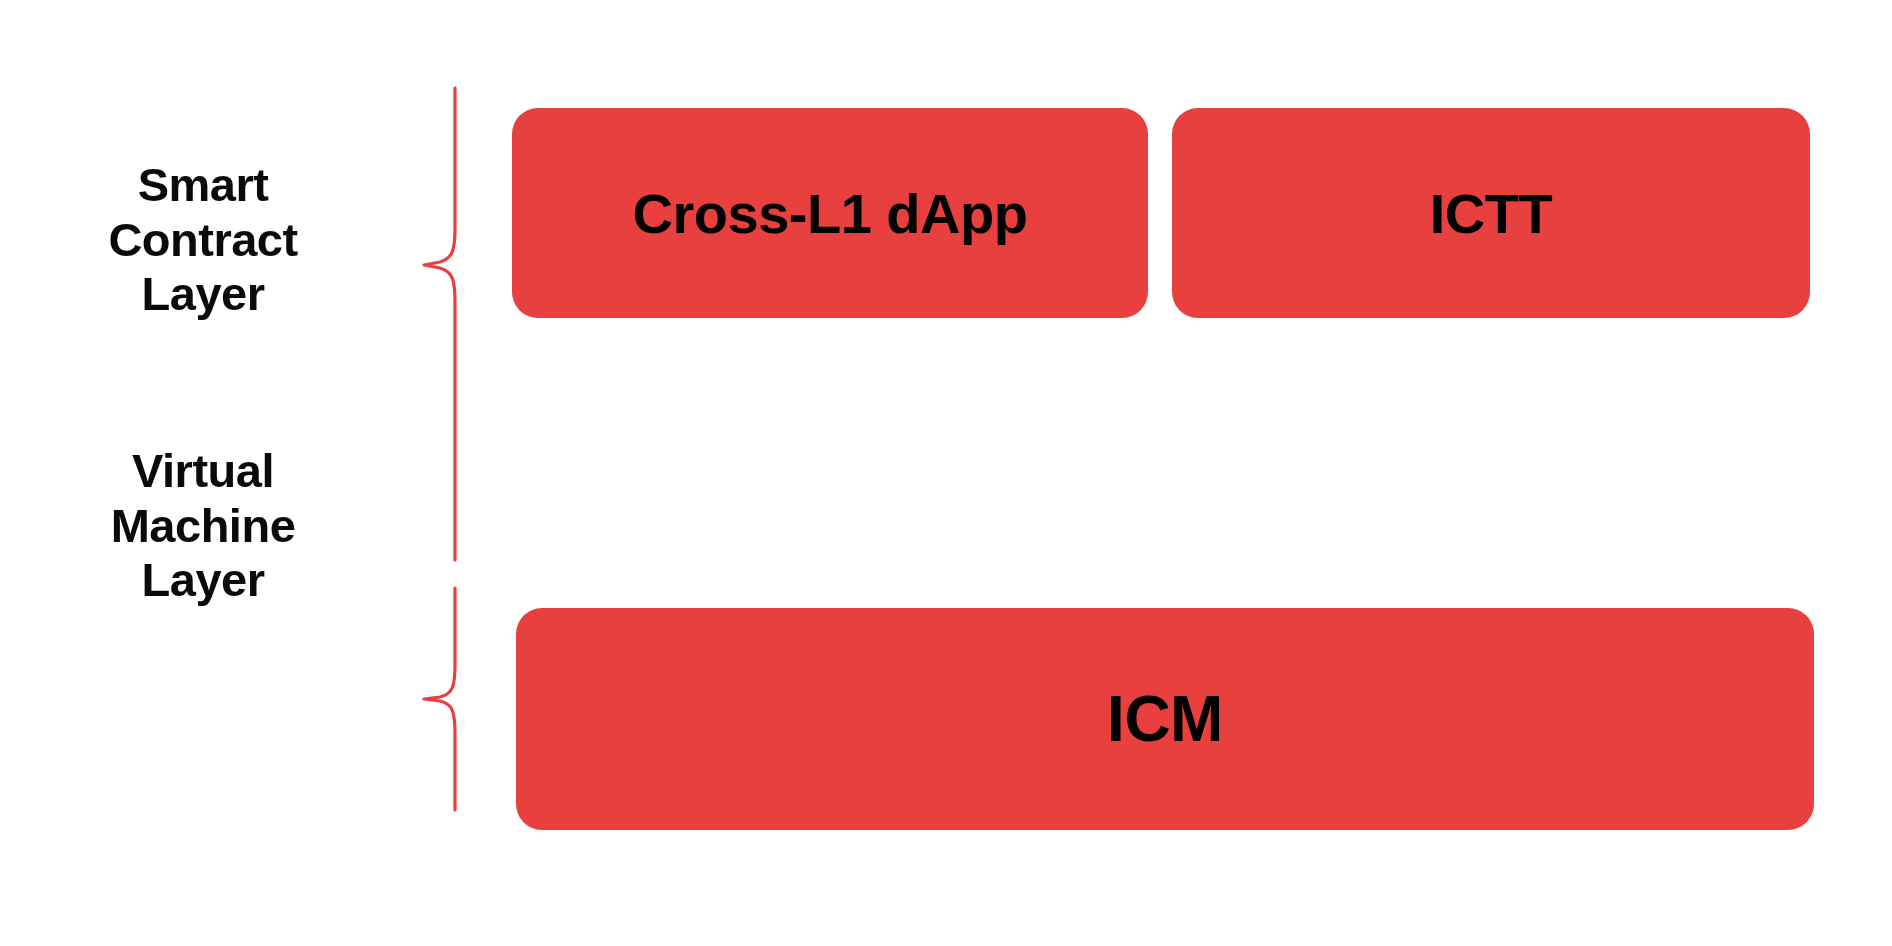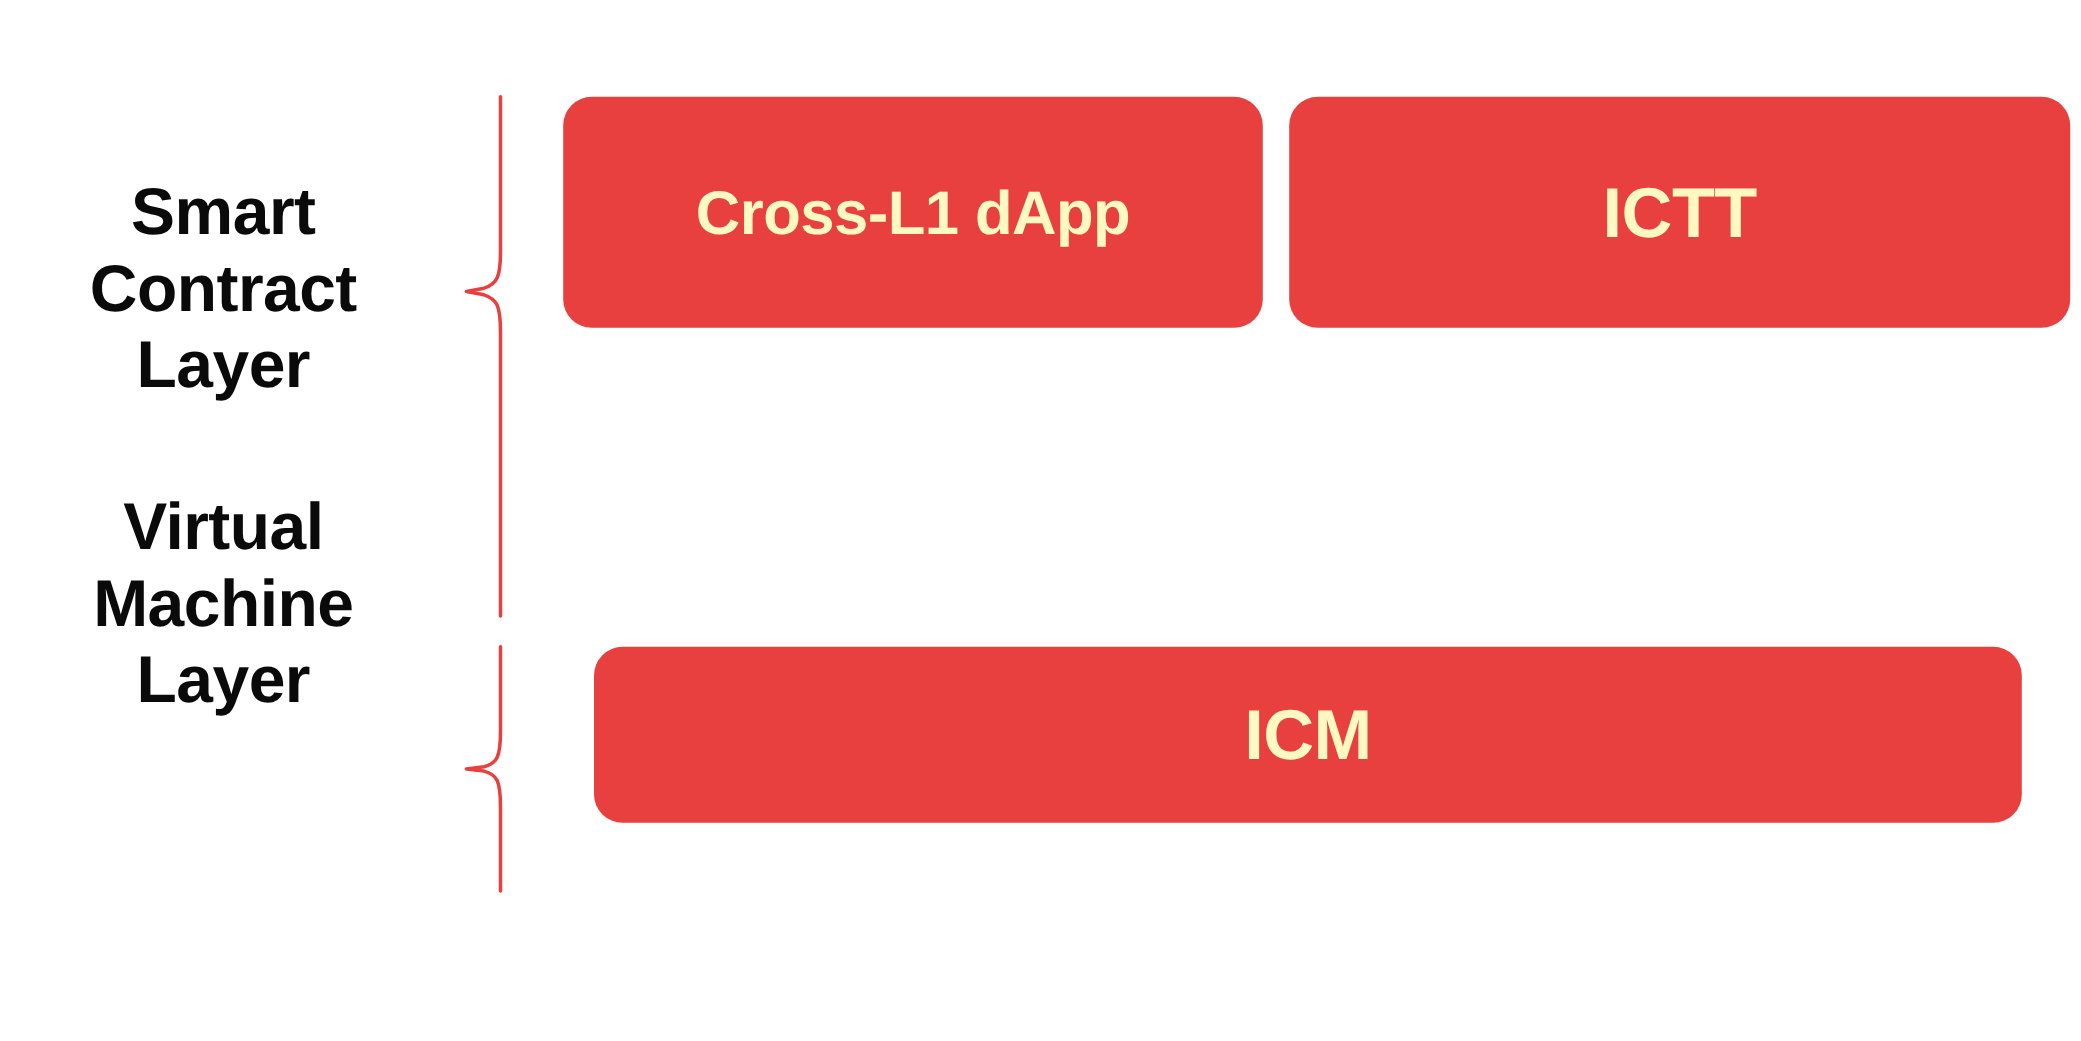--- a/index.html
+++ b/index.html
@@ -20,21 +20,21 @@
     height: 946px;
     background: #ffffff;
   }
 
   
   .layer-label {
     position: absolute;
     text-align: center;
     font-family: "Liberation Sans", sans-serif;
     font-weight: bold;
-    font-size: 60px;
+    font-size: 47px;
     line-height: 1.16;
     letter-spacing: -0.5px;
     color: #0a0a0a;
     white-space: pre-line;
   }
 
   #label-smart-contract {
     left: 48px;
     top: 158px;
     width: 310px;
@@ -58,56 +58,57 @@
 
   
   .card {
     position: absolute;
     box-sizing: border-box;
     display: flex;
     align-items: center;
     justify-content: center;
     border-radius: 26px;
     background: #e8403e;
-    color: #fef9c3;
+    color: #000000;
     font-family: "Liberation Sans", sans-serif;
     font-weight: bold;
     letter-spacing: -0.5px;
     text-align: right;
+    margin-top: 20px;
   }
 
   #card-cross-l1-dapp {
     left: 512px;
     top: 88px;
     width: 636px;
     height: 210px;
     font-size: 56px;
   }
 
   #card-ictt {
     left: 1172px;
     top: 88px;
-    width: 710px;
+    width: 638px;
     height: 210px;
-    font-size: 64px;
+    font-size: 56px;
   }
 
   #card-icm-contracts {
     left: 512px;
     top: 340px;
     width: 1298px;
     height: 220px;
     font-size: 64px;
   }
 
   #card-icm {
-    left: 540px;
+    left: 516px;
     top: 588px;
     width: 1298px;
-    height: 160px;
+    height: 222px;
     font-size: 64px;
   }
 </style>
 </head>
 <body>
 
 <div id="diagram">
 
   <div class="layer-label" id="label-smart-contract">Smart
 Contract

